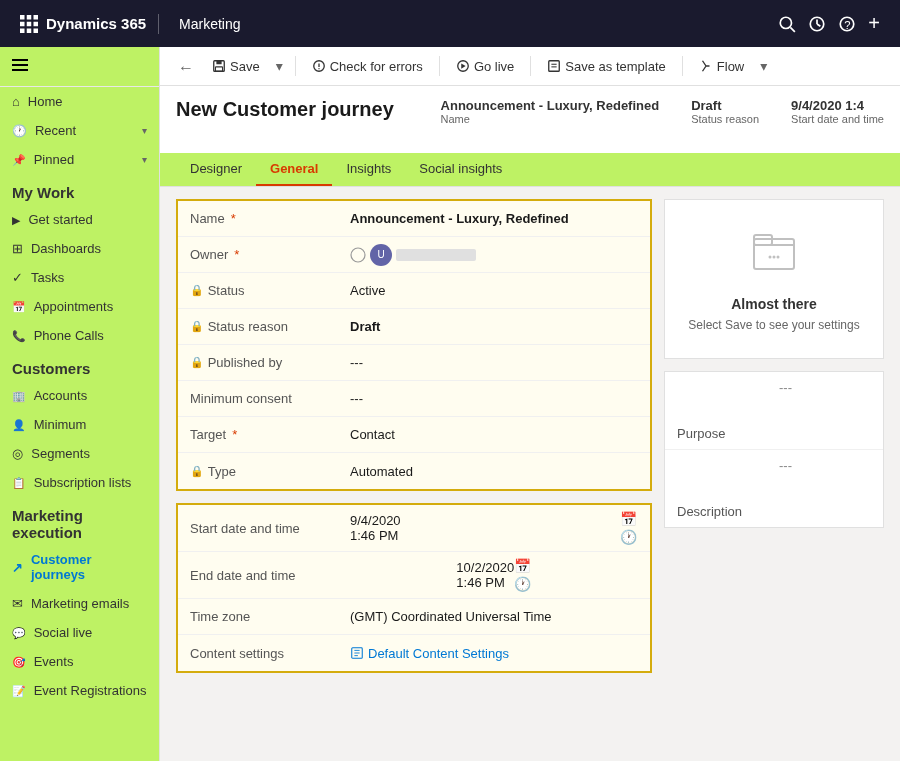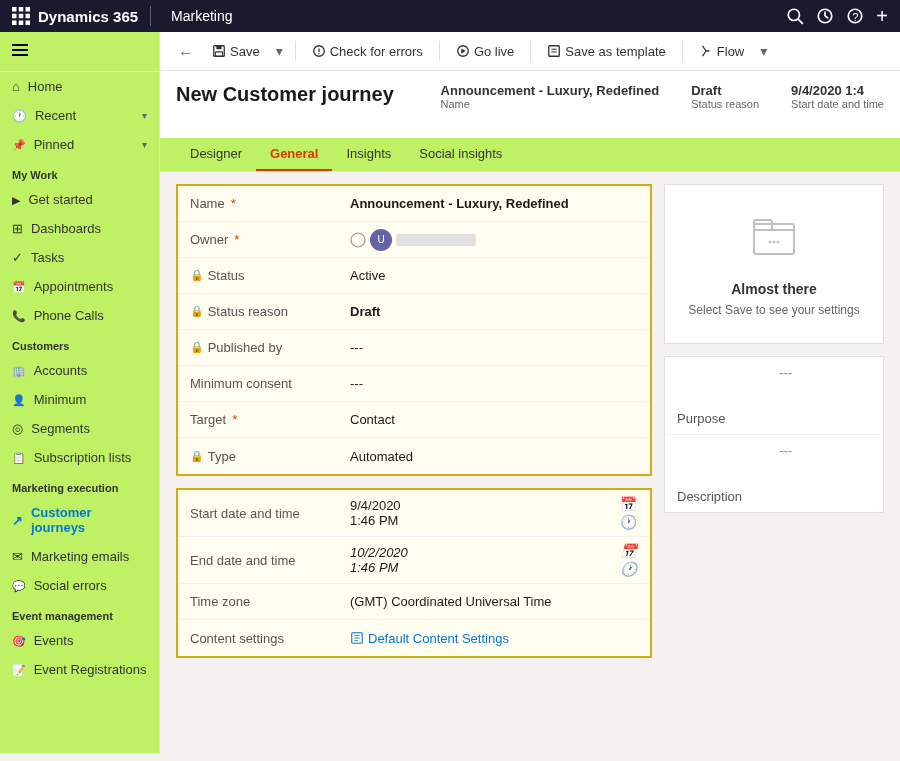--- a/index.html
+++ b/index.html
@@ -1,24 +1,24 @@
 <!DOCTYPE html>
 <html><head>
   <meta charset="utf-8">
   <style>
     * { box-sizing: border-box; margin: 0; padding: 0; }
     body { font-family: 'Segoe UI', sans-serif; font-size: 13px; color: #333; background: #f3f2f1; }
 
     
     .top-nav {
       background: #1a1a2e;
-      height: 32px;
-      display: flex;
-      align-items: center;
-      padding: 0 12px;
+      height: 47px;
+      display: flex;
+      align-items: center;
+      padding: 0 20px;
       gap: 8px;
       color: white;
     }
     .top-nav-grid-icon { cursor: pointer; display: flex; align-items: center; gap: 2px; }
     .top-nav-grid-icon svg { width: 18px; height: 18px; fill: white; }
     .top-nav-divider { width: 1px; height: 20px; background: rgba(255,255,255,0.3); margin: 0 4px; }
     .top-nav-title { font-size: 15px; font-weight: 600; color: white; }
     .top-nav-module { font-size: 14px; color: white; margin-left: 8px; }
     .top-nav-right { margin-left: auto; display: flex; align-items: center; gap: 12px; }
     .top-nav-right svg { width: 18px; height: 18px; fill: white; cursor: pointer; }
@@ -46,21 +46,21 @@
       align-items: center;
       padding: 7px 12px;
       cursor: pointer;
       color: #333;
       font-size: 13px;
       gap: 8px;
     }
     .sidebar-item.active { color: #0078d4; font-weight: 600; }
     .sidebar-section-header {
       padding: 10px 12px 4px 12px;
-      font-size: 11px;
+      font-size: 15px;
       font-weight: 700;
       color: #333;
       text-transform: none;
     }
     .sidebar-expand {
       display: flex;
       align-items: center;
       padding: 7px 12px;
       cursor: pointer;
       color: #333;
@@ -385,24 +385,23 @@
     <div class="sidebar-item active">
       <span class="icon-journey"></span>
       <span>Customer journeys</span>
     </div>
     <div class="sidebar-item">
       <span class="icon-email"></span>
       <span>Marketing emails</span>
     </div>
     <div class="sidebar-item">
       <span class="icon-post"></span>
-      <span>Social errors</span>
-    </div>
-
-    <div class="sidebar-section-header">Event management</div>
+      <span>Social live</span>
+    </div>
+
     <div class="sidebar-item">
       <span class="icon-event"></span>
       <span>Events</span>
     </div>
     <div class="sidebar-item">
       <span class="icon-reg"></span>
       <span>Event Registrations</span>
     </div>
   </div>
 
@@ -575,21 +574,21 @@
                 <span class="cal-icon">📅</span>
                 <span class="cal-icon">🕐</span>
               </div>
             </div>
           </div>
 
           <div class="form-row">
             <div class="form-label">
               <span>End date and time</span>
             </div>
-            <div class="form-value" style="display:flex; justify-content:space-between; align-items:center; width:100%;font-style:italic;">
+            <div class="form-value" style="display:flex; justify-content:center; align-items:center; width:100%;">
               <div>
                 <div>10/2/2020</div>
                 <div>1:46 PM</div>
               </div>
               <div style="display:flex; flex-direction:column; gap:2px; align-items:flex-end;">
                 <span class="cal-icon">📅</span>
                 <span class="cal-icon">🕐</span>
               </div>
             </div>
           </div>

